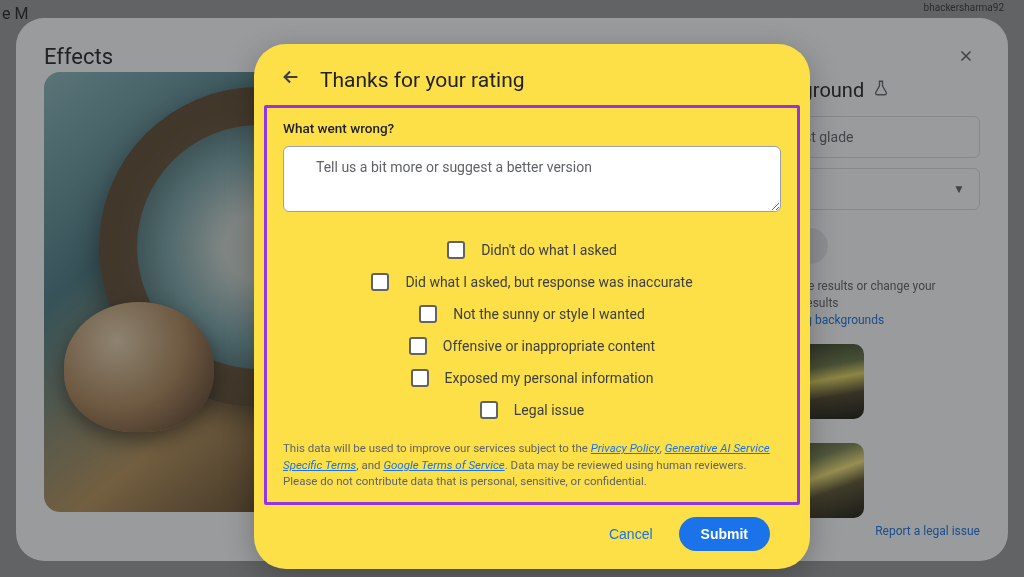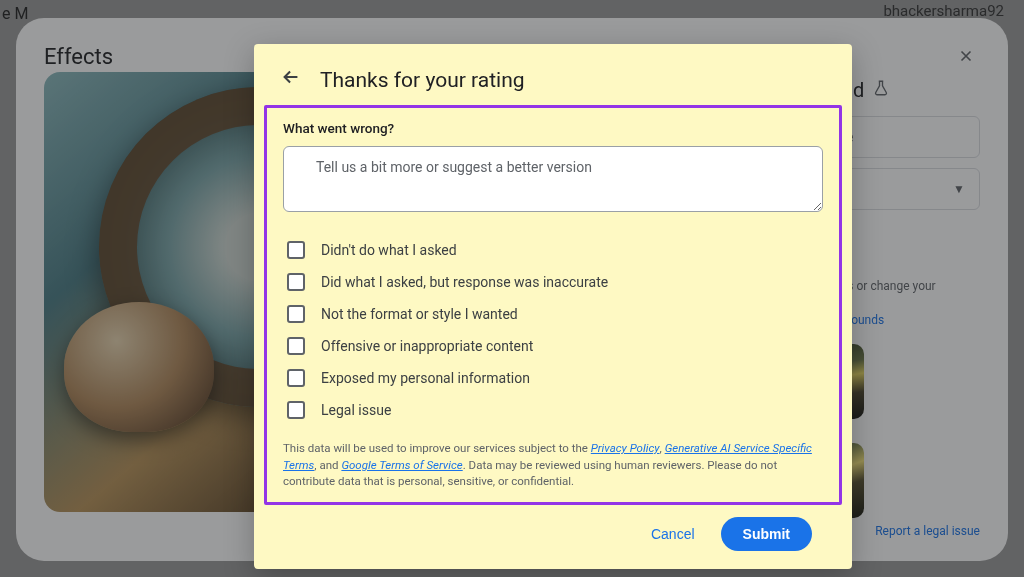--- a/index.html
+++ b/index.html
@@ -88,23 +88,23 @@
     
     .scrim {
       position: absolute; inset: 0;
       background: rgba(32,33,36,0.45);
     }
     
     
     .modal {
       position: absolute;
       left: 254px; top: 44px;
-      width: 598px;
-      background: #fef9c3;
-      border-radius: 4px;
+      width: 556px;
+      background: #fde047;
+      border-radius: 32px;
       padding: 22px 0 18px;
       box-shadow: 0 8px 30px rgba(0,0,0,0.25);
     }
     
     .modal-header {
       display:flex; align-items:center; gap: 16px;
       padding: 0 26px 8px;
     }
     .back-arrow { font-size: 20px; color:#3c4043; cursor:pointer; width:24px; }
     .modal-title { font-size: 21px; font-weight: 400; color:#202124; }
@@ -123,20 +123,21 @@
       border: 1px solid #9aa0a6; border-radius: 6px;
       padding: 12px 32px; font-size: 14px; color:#5f6368;
       font-family: inherit;
     }
     .feedback-textarea::placeholder { color:#5f6368; }
     
     .checks { margin: 18px 0 14px; }
     .check-row {
       display:flex; align-items:center; gap: 16px;
       padding: 7px 4px;
+      justify-content: center;
     }
     .chk {
       width: 18px; height: 18px; border: 2px solid #5f6368; border-radius: 3px;
       flex-shrink:0; cursor:pointer; background:#fff;
     }
     .chk-label { font-size: 14px; color:#3c4043; }
     
     .disclaimer { font-size: 11.5px; color:#5f6368; line-height:1.45; margin: 6px 0 4px; }
     .disclaimer a { color:#1a73e8; text-decoration: underline; font-style: italic; }
     
@@ -146,21 +147,21 @@
     }
     .btn-text {
       background:none; border:none; color:#1a73e8; font-size:14px; font-weight:500;
       padding: 8px 14px; cursor:pointer; border-radius:18px;
     }
     .btn-primary {
       background:#1a73e8; color:#fff; border:none; font-size:14px; font-weight:700;
       padding: 9px 22px; border-radius: 20px; cursor:pointer;
     }
     
-    .top-crumb { position:absolute; right: 20px; top: 2px; font-size:15px; color:#333; }
+    .top-crumb { position:absolute; right: 20px; top: 2px; font-size:10px; color:#333; }
     .top-left { position:absolute; left: 2px; top: 4px; font-size:16px; color:#222; }
   </style>
 </head>
 <body>
 
 <div class="page-bg">
   <span class="top-left">e M</span>
   <span class="top-crumb">bhackersharma92</span>
 
   <div class="effects-panel">
@@ -239,21 +240,21 @@
         <div class="check-row">
           <span class="chk"></span>
           <span class="chk-label">Didn't do what I asked</span>
         </div>
         <div class="check-row">
           <span class="chk"></span>
           <span class="chk-label">Did what I asked, but response was inaccurate</span>
         </div>
         <div class="check-row">
           <span class="chk"></span>
-          <span class="chk-label">Not the format or style I wanted</span>
+          <span class="chk-label">Not the sunny or style I wanted</span>
         </div>
         <div class="check-row">
           <span class="chk"></span>
           <span class="chk-label">Offensive or inappropriate content</span>
         </div>
         <div class="check-row">
           <span class="chk"></span>
           <span class="chk-label">Exposed my personal information</span>
         </div>
         <div class="check-row">

